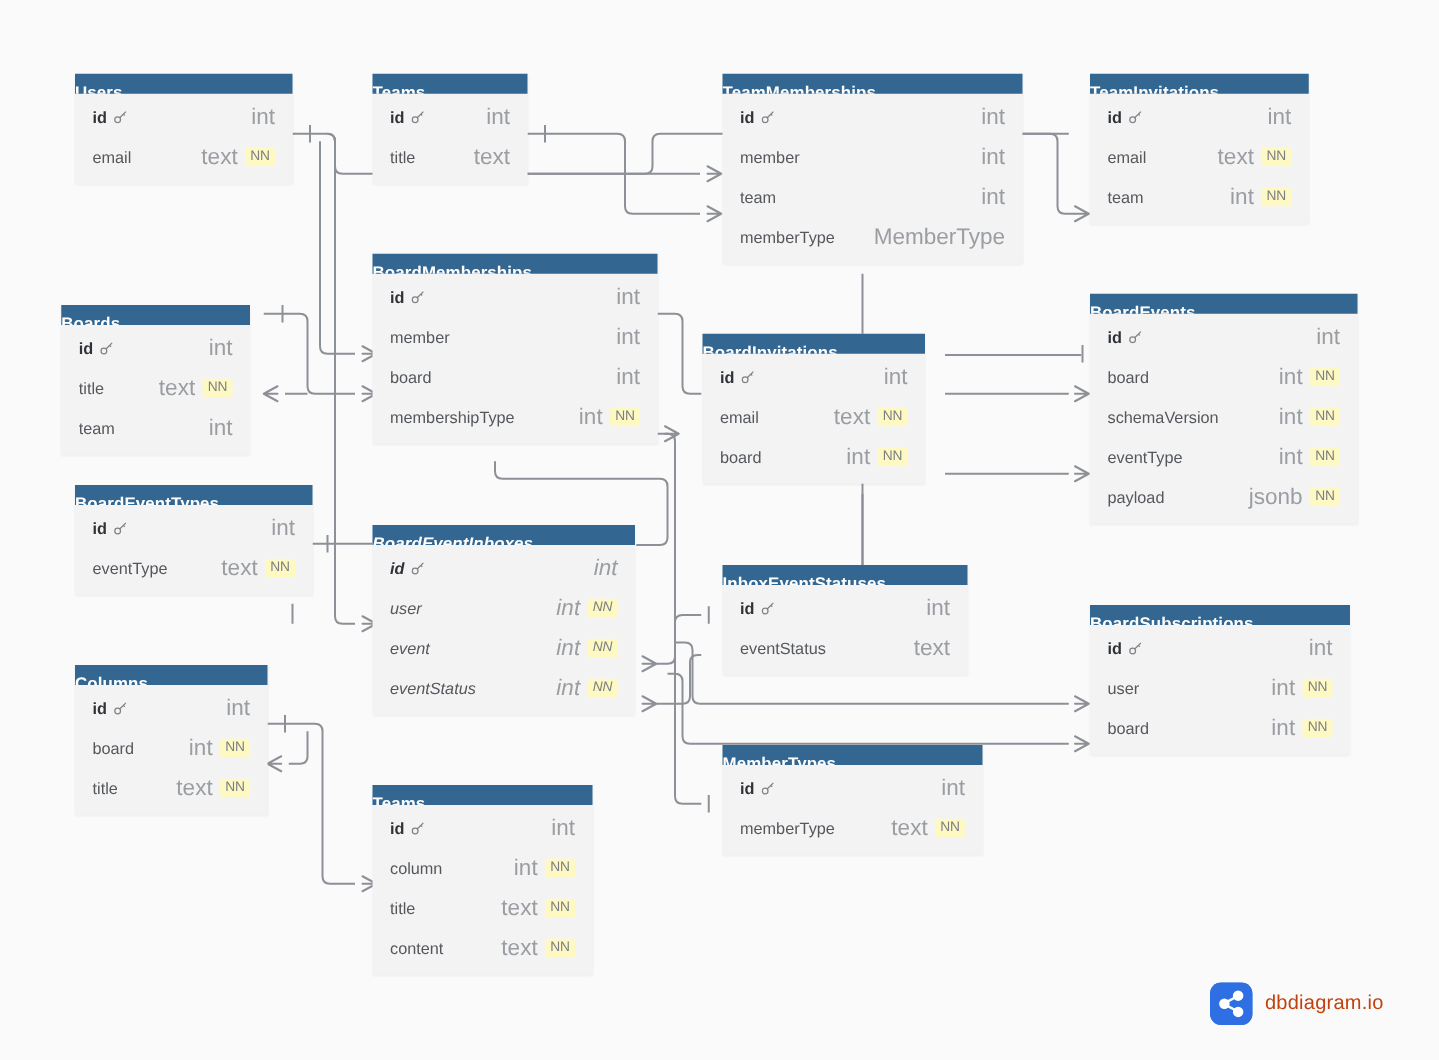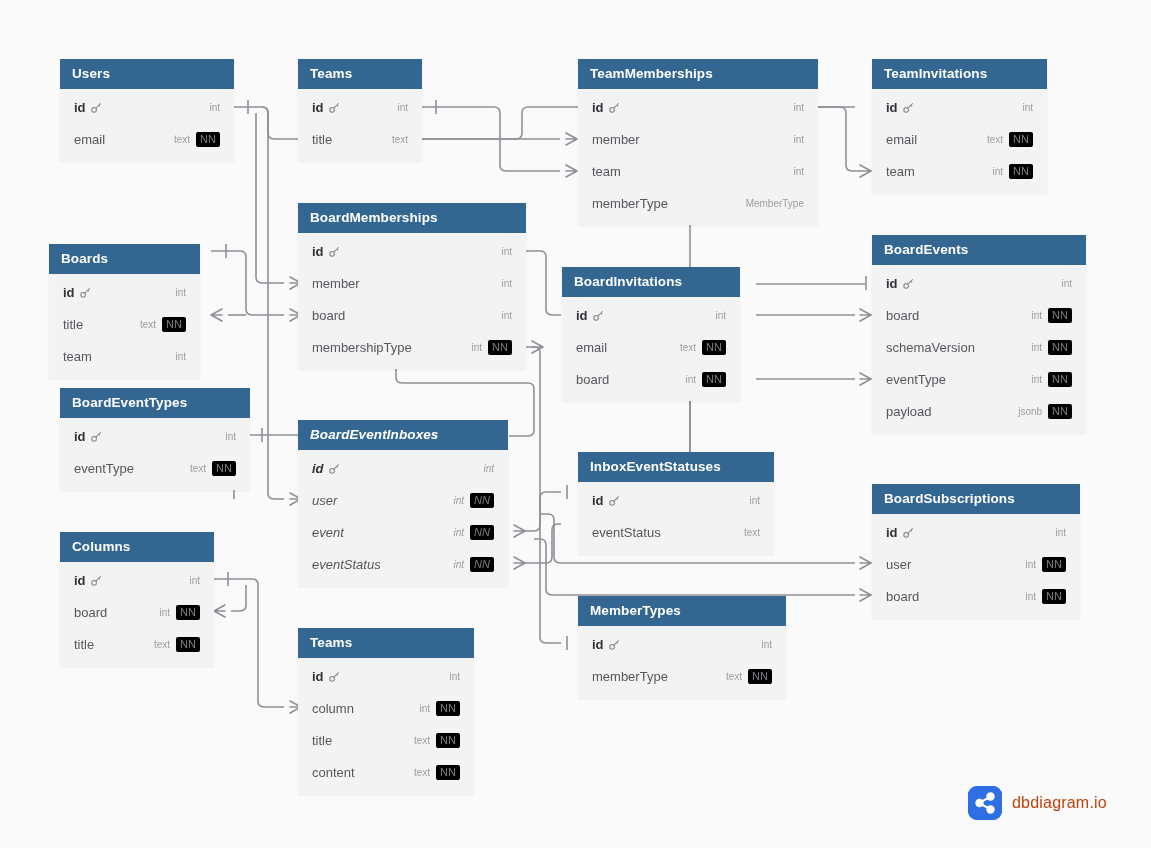--- a/index.html
+++ b/index.html
@@ -27,23 +27,23 @@
     box-sizing: border-box;
     background: #f3f3f3;
     box-shadow: 0 1px 2px rgba(0,0,0,0.06);
   }
   .table-header {
     background: #336791;
     color: #ffffff;
     font-size: 13.5px;
     font-weight: bold;
     letter-spacing: 0.1px;
-    height: 30px;
+    height: 16px;
     line-height: 30px;
-    padding: 0 12px;
+    padding: 0 0;
     box-sizing: border-box;
     white-space: nowrap;
     overflow: hidden;
   }
   .table-body {
     padding: 2px 0 6px 0;
   }
   .field-row {
     display: flex;
     align-items: center;
@@ -63,27 +63,27 @@
   }
   .key-icon {
     margin-left: 5px;
     display: inline-block;
     vertical-align: -1px;
     opacity: 0.75;
   }
   .field-spacer { flex: 1 1 auto; }
   .field-type {
     color: #9a9da2;
-    font-size: 10px;
+    font-size: 18px;
     flex: 0 0 auto;
   }
   .nn-badge {
     display: inline-block;
     margin-left: 6px;
-    background: #000000;
+    background: #fef9c3;
     color: #7c7f84;
     font-size: 11px;
     line-height: 15px;
     padding: 0 4px;
     border-radius: 2px;
     vertical-align: 1px;
     flex: 0 0 auto;
   }
   
   #watermark {

